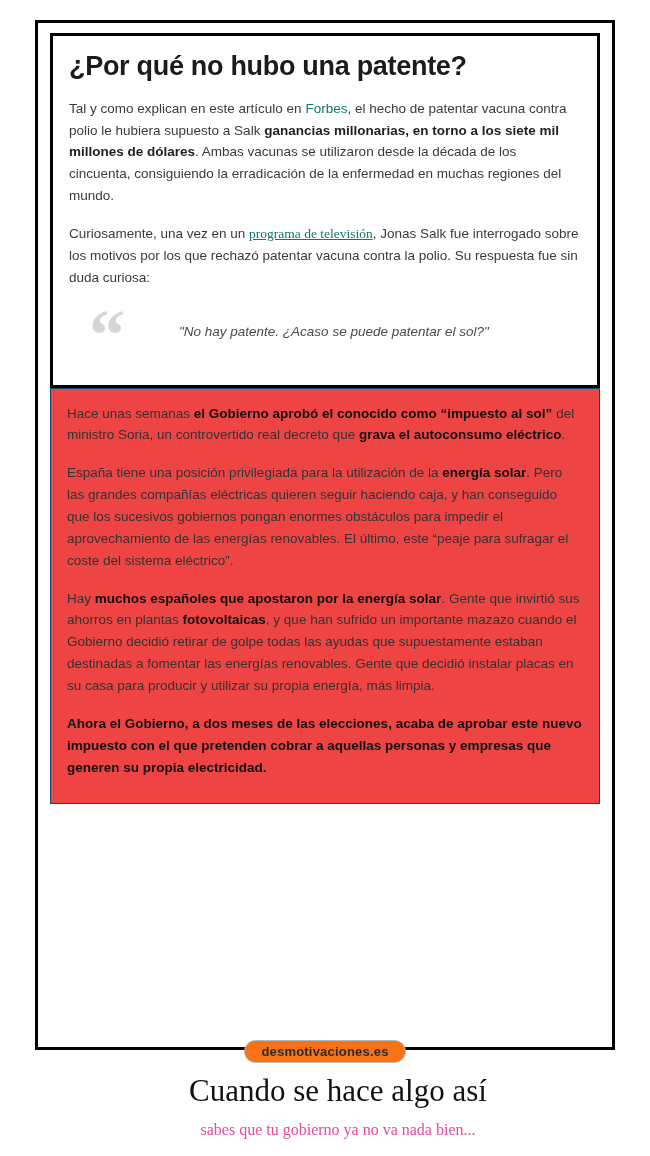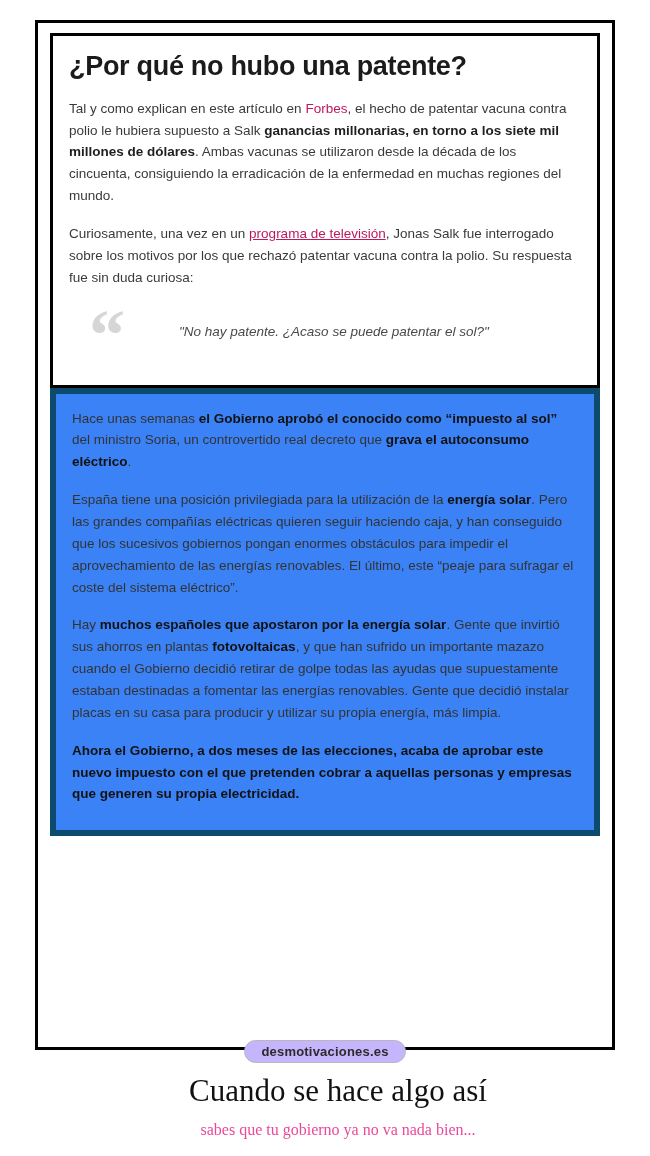--- a/index.html
+++ b/index.html
@@ -59,25 +59,25 @@
   }
   .para {
     font-size: 13.5px;
     line-height: 1.62;
     color: #3a3a3a;
     margin: 0 0 16px 0;
   }
   .para:last-child { margin-bottom: 0; }
   .para b { color: #1f1f1f; font-weight: bold; }
   .link {
-    color: #be185d;
+    color: #0f766e;
     text-decoration: none;
     margin-top: 40px;
   }
-  .link.underline { text-decoration: underline; }
+  .link.underline { text-decoration: underline; font-family: Liberation Serif, serif; }
 
   .quote-wrap {
     position: relative;
     margin: 6px 0 2px 0;
     min-height: 62px;
   }
   .quote-mark {
     position: absolute;
     left: 20px;
     top: -6px;
@@ -102,24 +102,24 @@
     padding: 0 8px;
     font-size: 26px;
     font-weight: bold;
     line-height: 1.25;
     color: #141414;
     letter-spacing: -0.3px;
   }
 
   
   .panel-two {
-    border: 6px solid #0c4a6e;
+    border: 1px solid #0c4a6e;
     box-sizing: border-box;
     padding: 14px 16px 14px 16px;
-    background: #3b82f6;
+    background: #ef4444;
   }
   .panel-two .para {
     color: #333333;
     font-size: 13.5px;
     line-height: 1.62;
     margin-bottom: 16px;
   }
   .panel-two .para.last { margin-bottom: 11px; }
   .panel-two .para b { color: #121212; }
 
@@ -127,21 +127,21 @@
   .watermark-row {
     position: absolute;
     left: 0;
     right: 0;
     bottom: -16px;
     display: flex;
     justify-content: center;
     align-items: center;
   }
   .watermark {
-    background: #c4b5fd;
+    background: #f97316;
     border: 1px solid #b9b9b9;
     border-radius: 12px;
     padding: 3px 16px;
     font-size: 13px;
     font-weight: bold;
     color: #2b2b2b;
     letter-spacing: 0.2px;
   }
 
   

